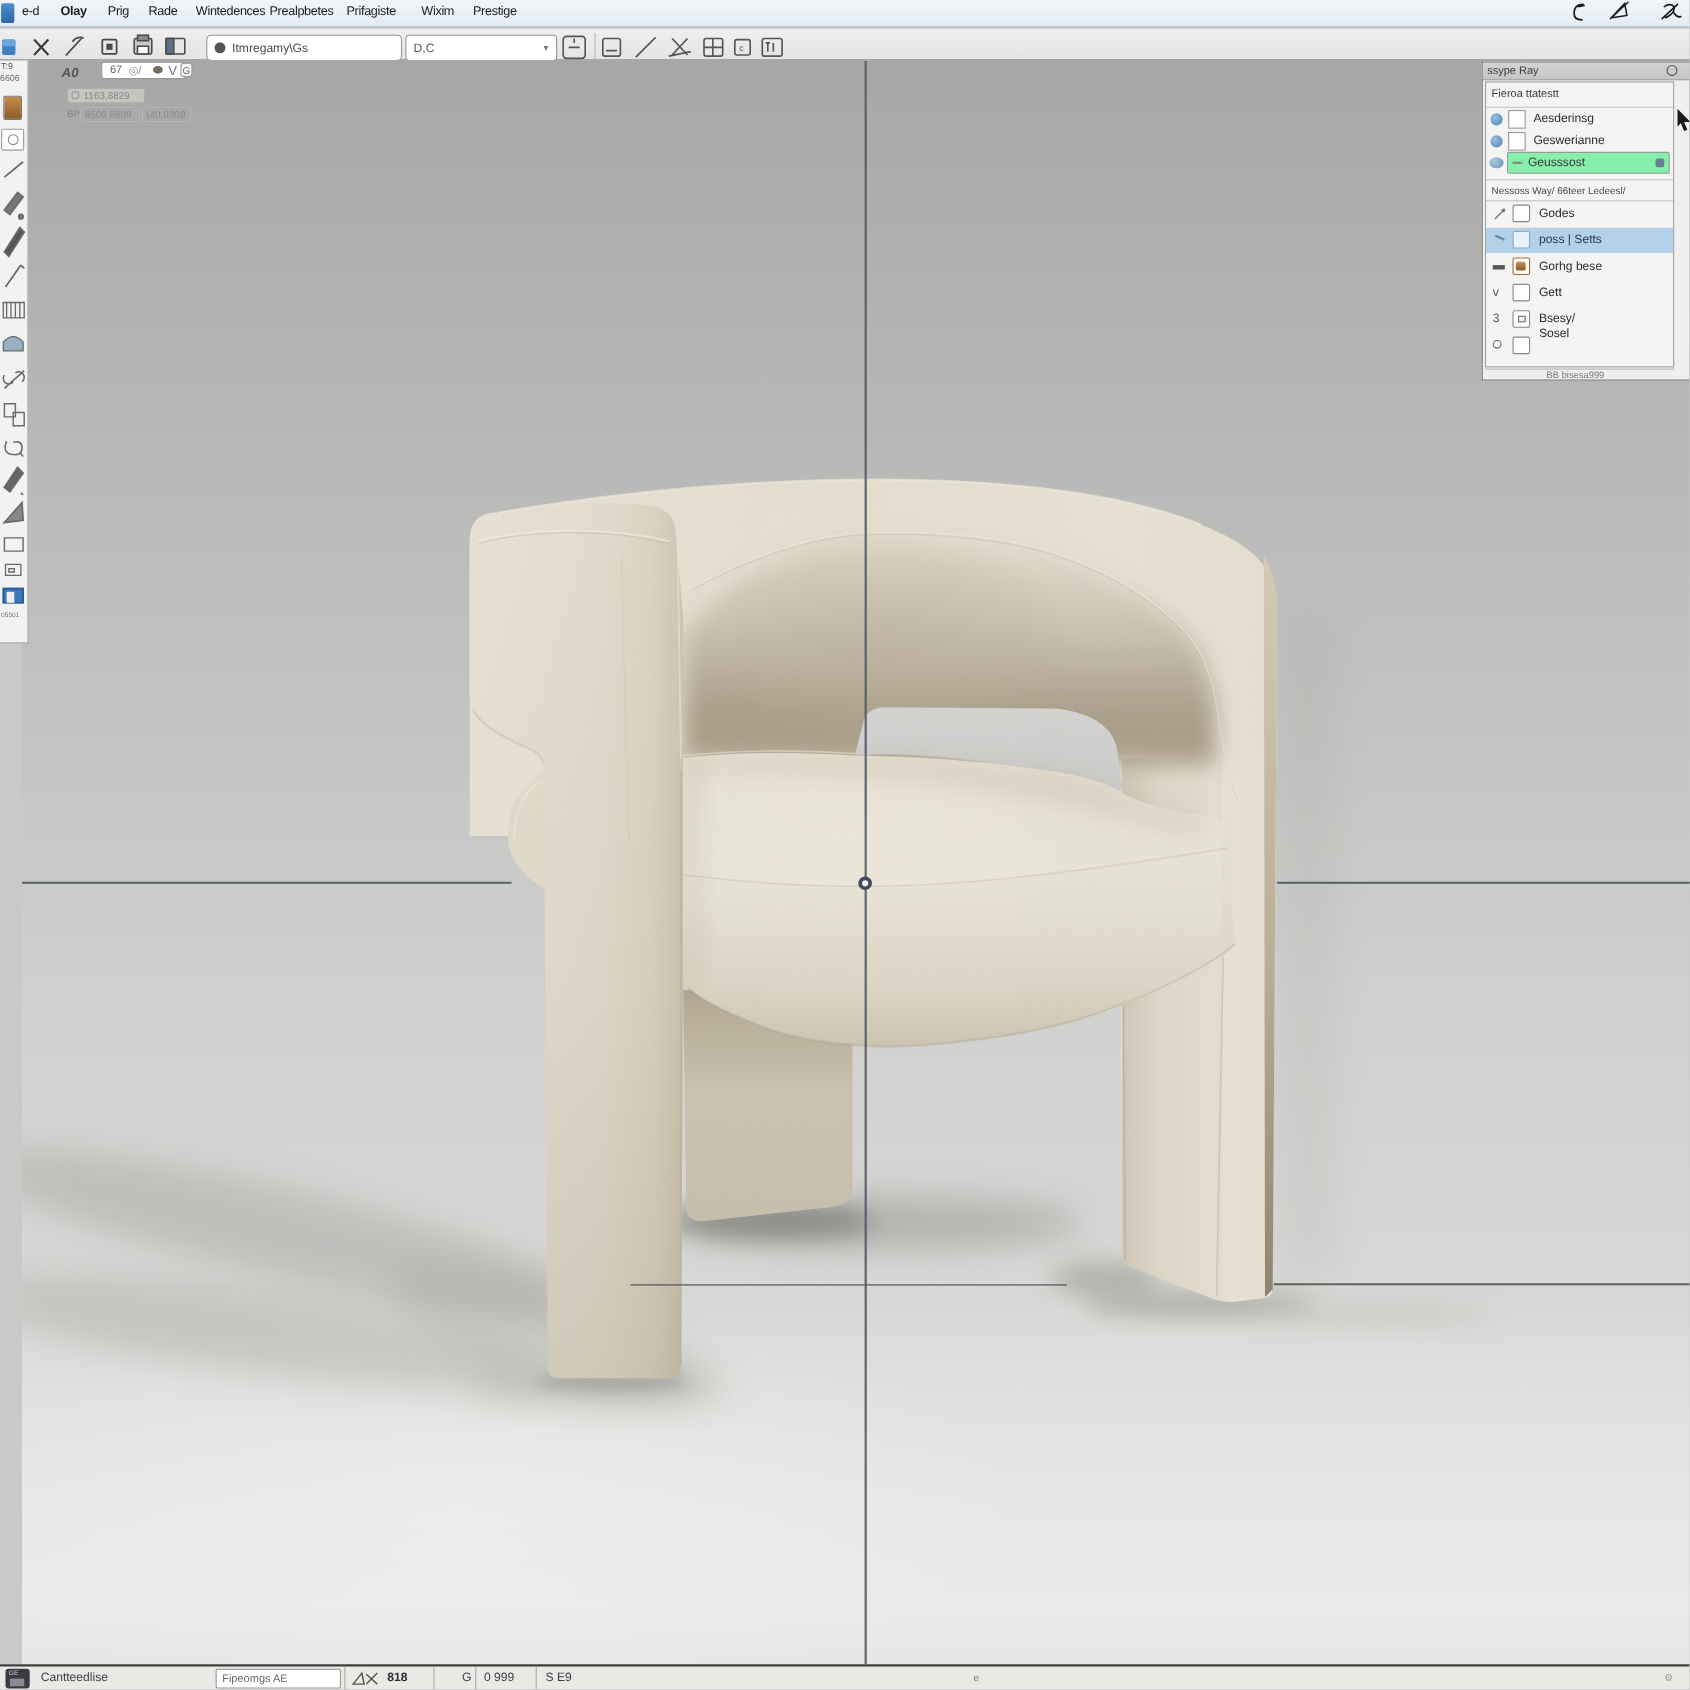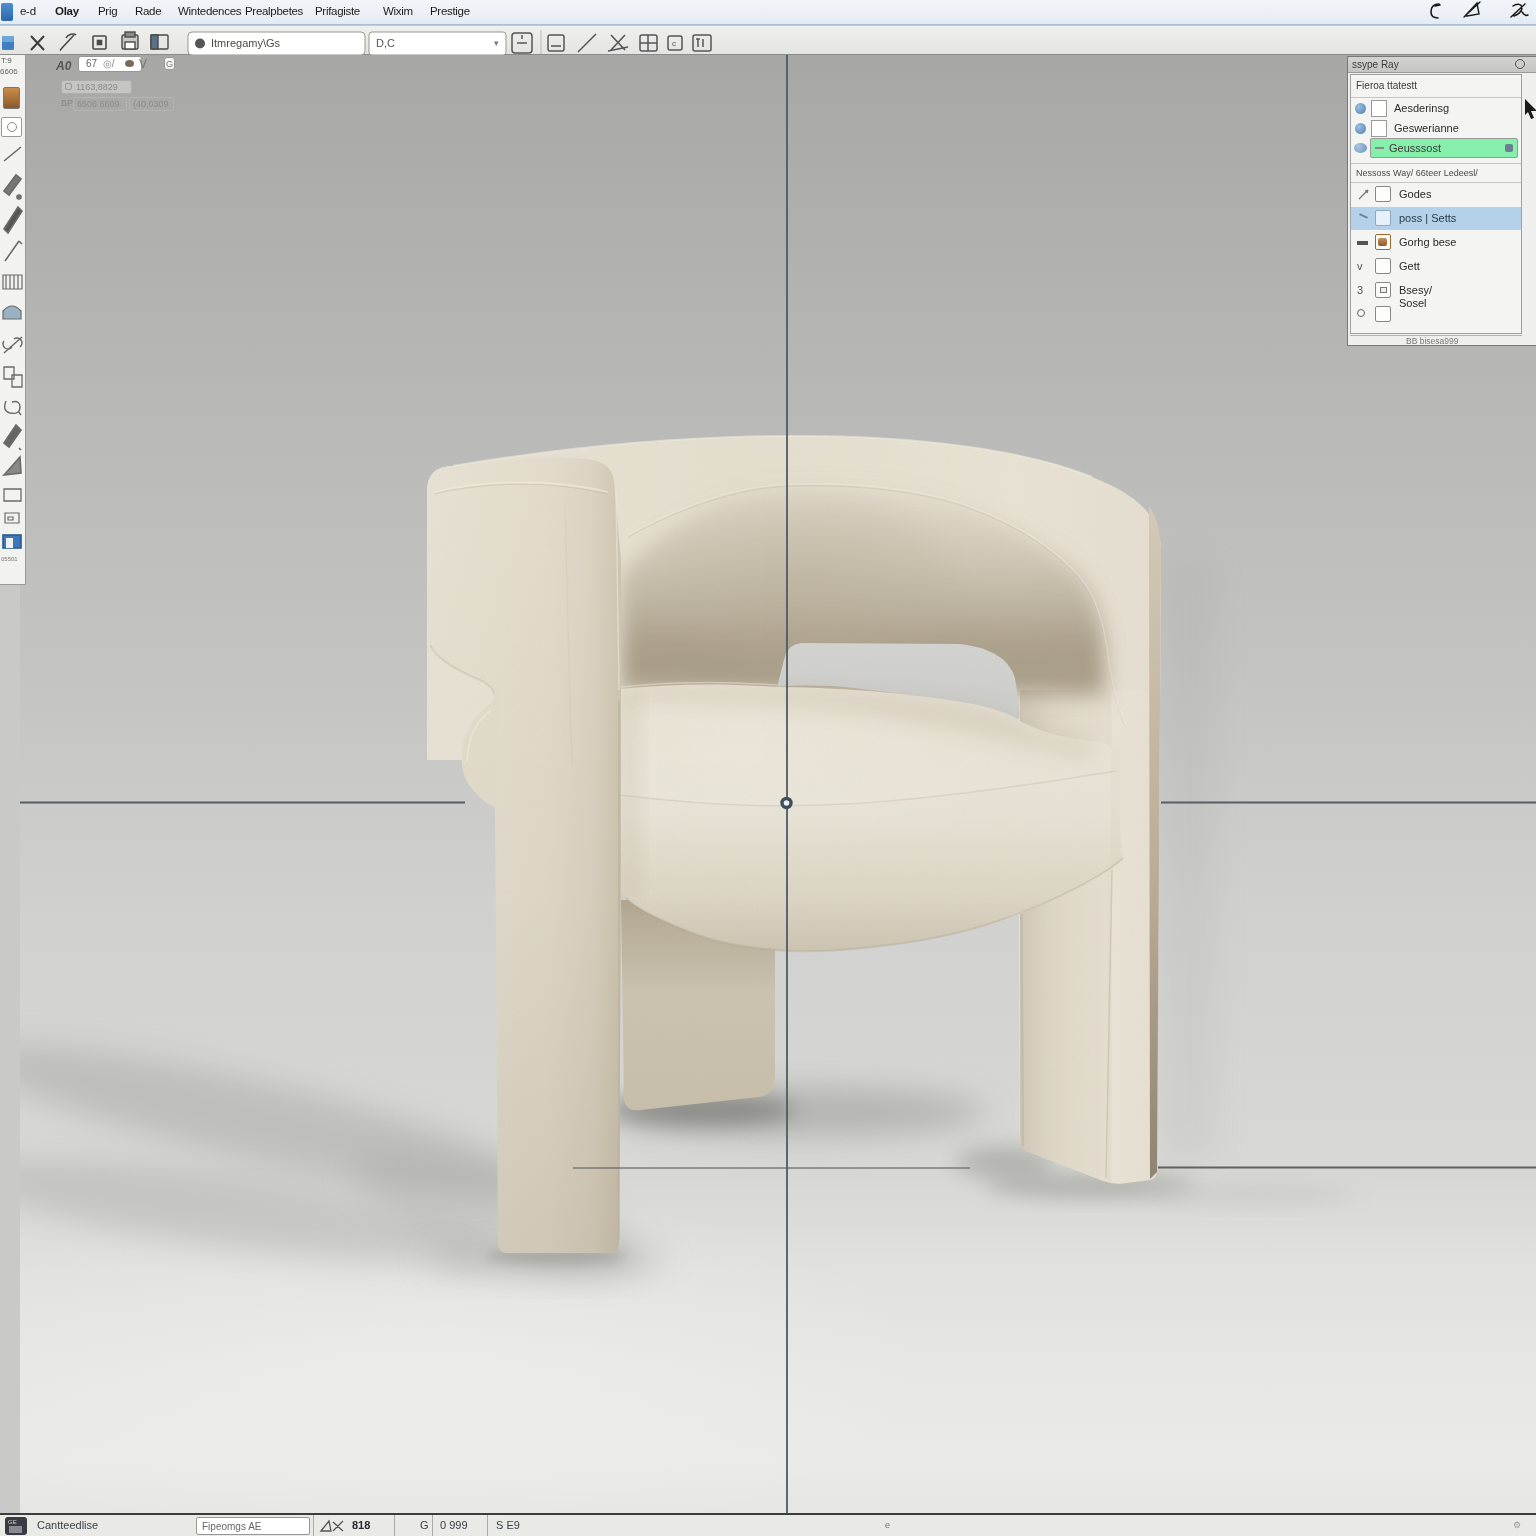--- a/index.html
+++ b/index.html
@@ -274,21 +274,21 @@
   <path d="M0,802.5 L445,802.5" stroke="#555f68" stroke-width="2" fill="none"></path>
   <path d="M1141,802.5 L1536,802.5" stroke="#555f68" stroke-width="2" fill="none"></path>
   <path d="M767,55 L767,1513" stroke="#4e5a64" stroke-width="2" fill="none" opacity="0.9"></path>
   <circle cx="766.5" cy="803" r="6.2" fill="#3f4d59"></circle>
   <circle cx="766.5" cy="803" r="2.8" fill="#eef2f4"></circle>
 </g>
 </svg>
 
   
   <div class="abs" style="left:36px;top:4px;font-size:12px;font-style:italic;color:#55555a;font-weight:bold;">A0</div>
-  <div class="abs field" style="left:58px;top:1px;width:64px;height:16px;">
+  <div class="abs field" style="left:72px;top:1px;width:77px;height:16px;">
     <span class="abs" style="left:7px;top:1px;font-size:10px;color:#666;">67</span>
     <span class="abs" style="left:24px;top:1px;font-size:10px;color:#888;">◎/</span>
     <span class="abs" style="left:46px;top:3px;width:9px;height:7px;background:#7a6a58;border-radius:50%;"></span>
     <span class="abs" style="left:60px;top:0px;font-size:12px;color:#777;">V</span>
   </div>
   <div class="abs" style="left:144px;top:2px;width:11px;height:13px;border:1px solid #999;border-radius:3px;background:#f4f4f2;font-size:9px;color:#777;text-align:center;line-height:12px;">G</div>
   <div class="abs" style="left:41px;top:25px;width:71px;height:14px;border:1px solid #adadab;border-radius:3px;background:rgba(230,230,228,0.45);">
     <span class="abs" style="left:3px;top:2px;width:7px;height:7px;border:1px solid #999;border-radius:2px;"></span>
     <span class="abs" style="left:14px;top:1px;font-size:9px;color:#8b8b89;">1163,8829</span>
   </div>

